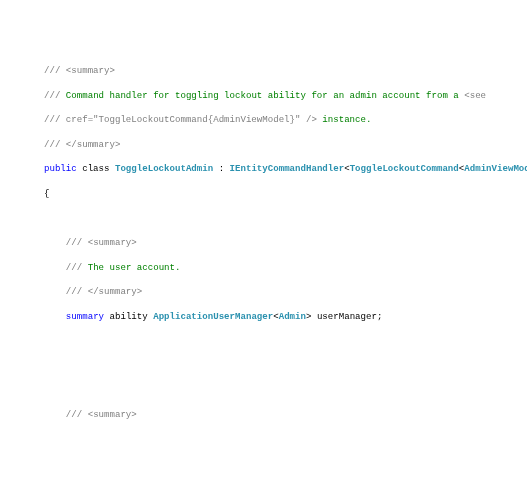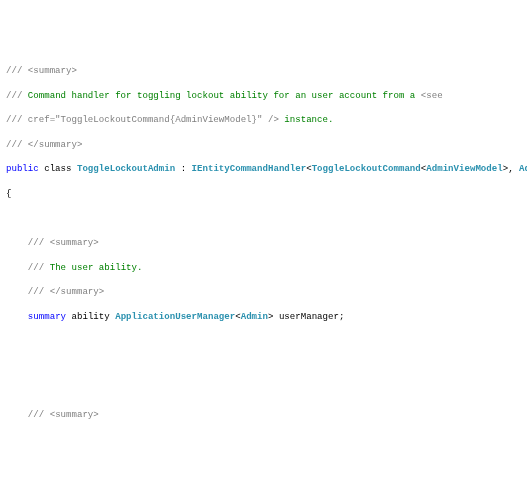--- a/index.html
+++ b/index.html
@@ -11,37 +11,37 @@
     background: #fff;
     color: #000;
     width: 527px;
     box-sizing: border-box;
     white-space: pre;
   }
   .c-gray { color: #808080; }
   .c-green { color: #008000; }
   .c-blue { color: #0000ff; }
   .c-type { color: #2b91af; font-weight: bold; }
-  .line { display:block; }
+  .line { display:block;margin-left:38px; }
 </style>
 </head>
 <body>
 
 
 
 <div>
 <span class="line"><span class="c-gray">/// &lt;summary&gt;</span></span>
-<span class="line"><span class="c-gray">/// </span><span class="c-green">Command handler for toggling lockout ability for an user account from a </span><span class="c-gray">&lt;see</span></span>
+<span class="line"><span class="c-gray">/// </span><span class="c-green">Command handler for toggling lockout ability for an admin account from a </span><span class="c-gray">&lt;see</span></span>
 <span class="line"><span class="c-gray">/// cref="ToggleLockoutCommand{AdminViewModel}" /&gt;</span><span class="c-green"> instance.</span></span>
 <span class="line"><span class="c-gray">/// &lt;/summary&gt;</span></span>
 <span class="line"><span class="c-blue">public</span><span> class </span><span class="c-type">ToggleLockoutAdmin</span><span> : </span><span class="c-type">IEntityCommandHandler</span><span>&lt;</span><span class="c-type">ToggleLockoutCommand</span><span>&lt;</span><span class="c-type">AdminViewModel</span><span>&gt;, </span><span class="c-type">Admin</span></span>
 <span class="line">{</span>
 <span class="line"> </span>
 <span class="line">    <span class="c-gray">/// &lt;summary&gt;</span></span>
-<span class="line">    <span class="c-gray">/// </span><span class="c-green">The user ability.</span></span>
+<span class="line">    <span class="c-gray">/// </span><span class="c-green">The user account.</span></span>
 <span class="line">    <span class="c-gray">/// &lt;/summary&gt;</span></span>
 <span class="line">    <span class="c-blue">summary</span><span> ability </span><span class="c-type">ApplicationUserManager</span><span>&lt;</span><span class="c-type">Admin</span><span>&gt; userManager;</span></span>
 <span class="line"> </span>
 <span class="line"> </span>
 <span class="line"> </span>
 <span class="line">    <span class="c-gray">/// &lt;summary&gt;</span></span>
 
 
 
 

